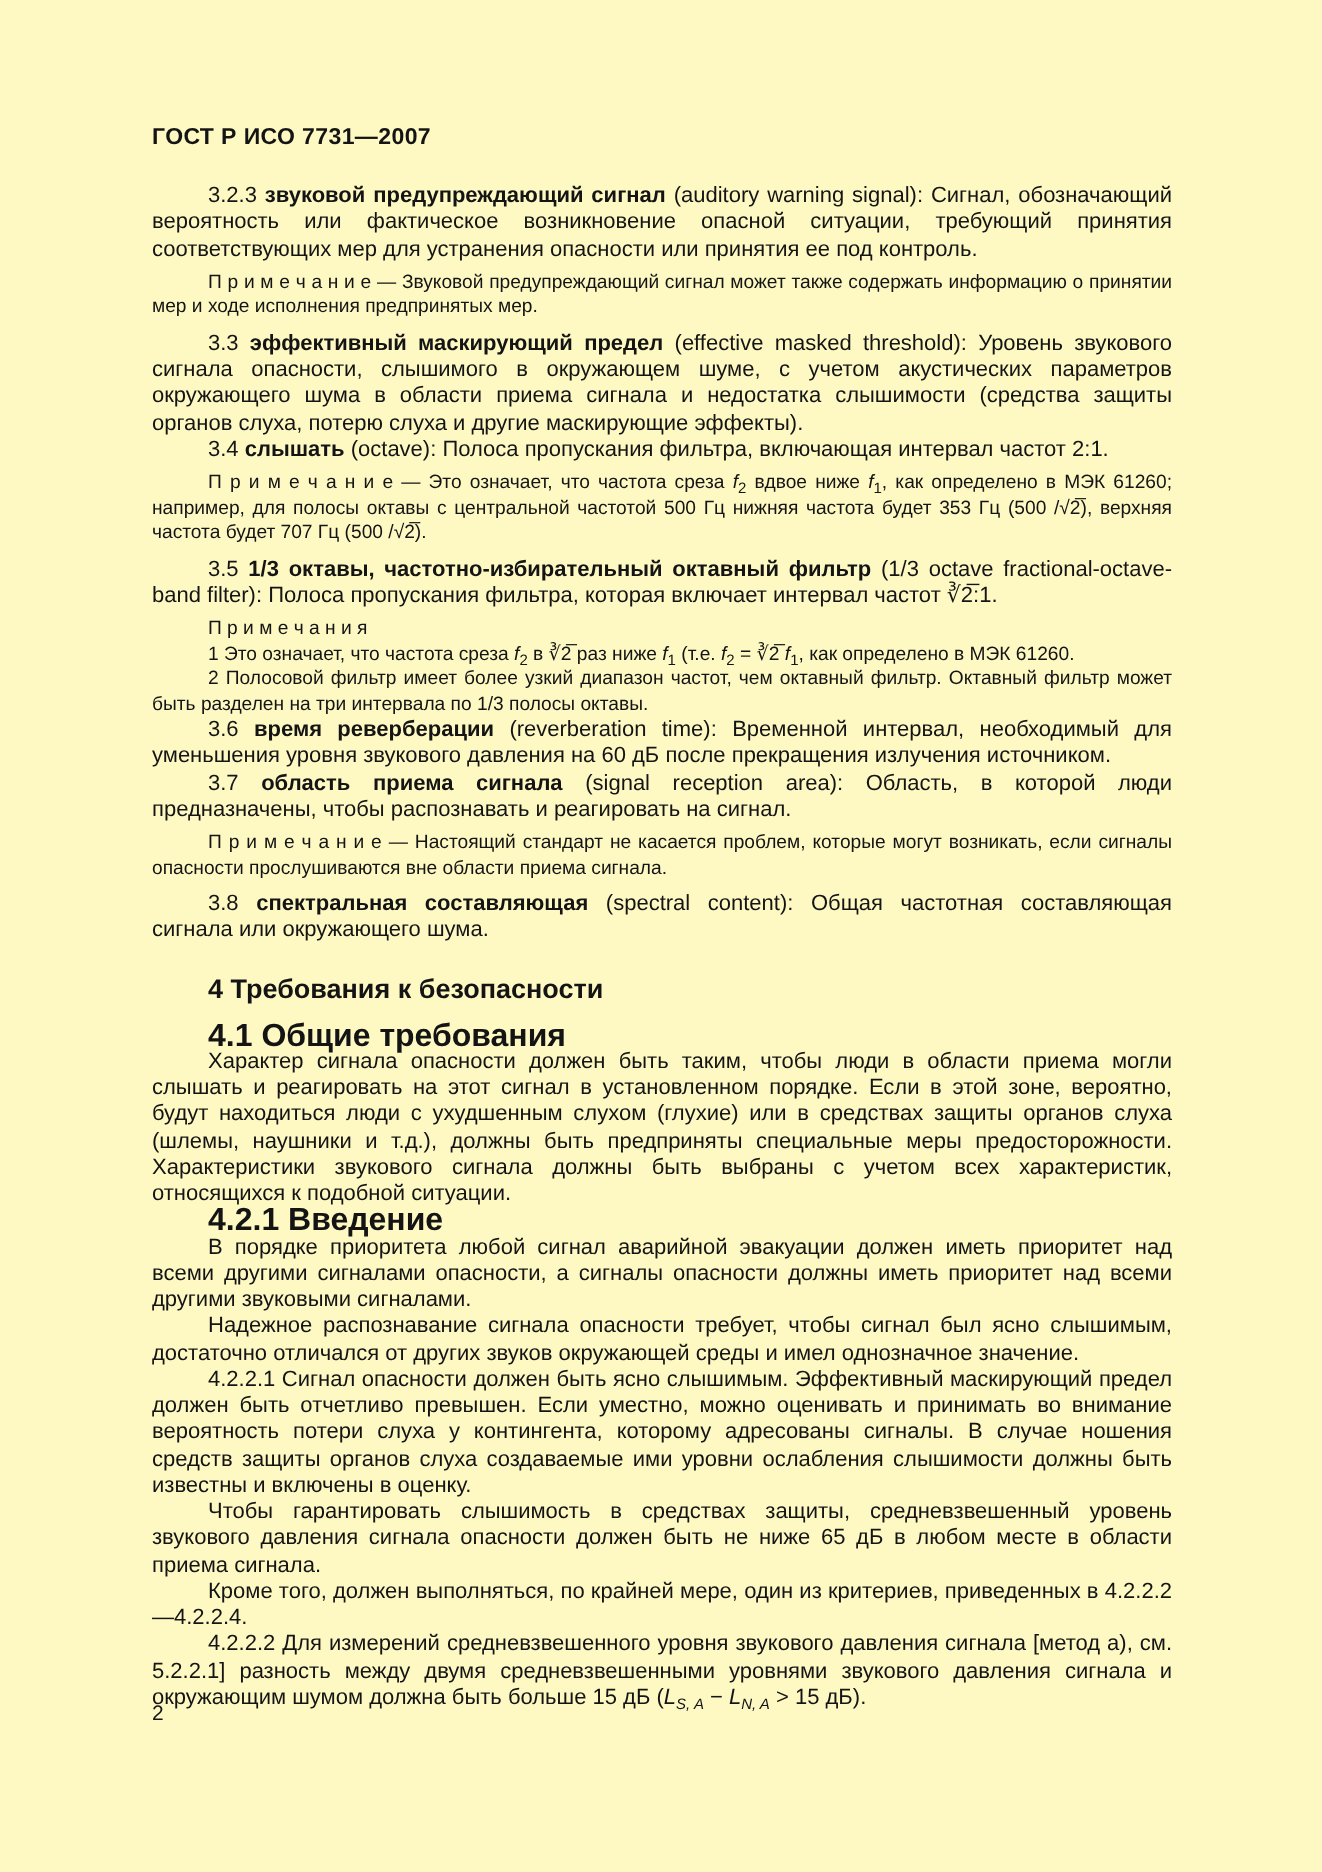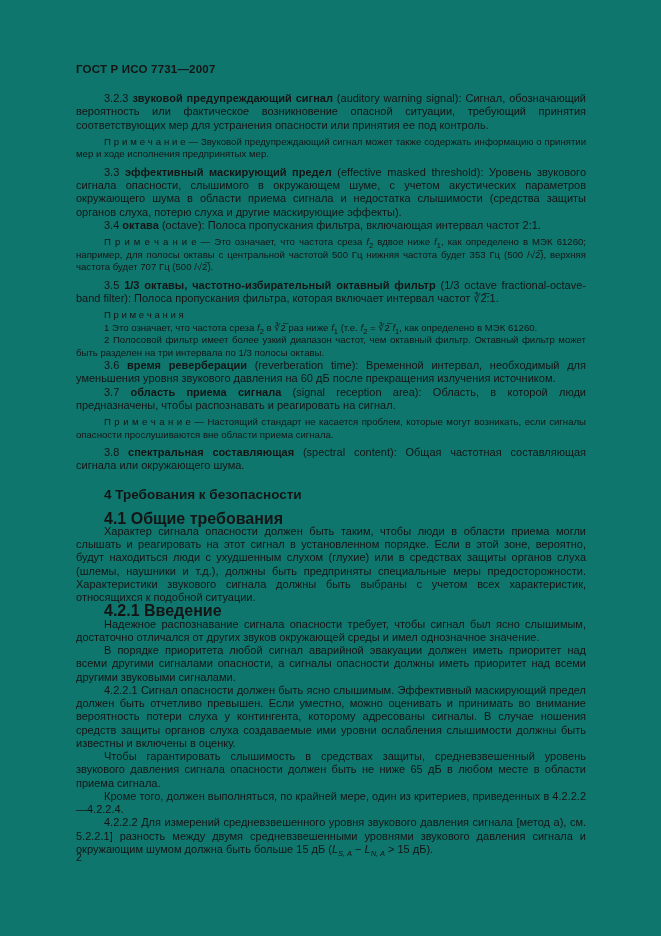--- a/index.html
+++ b/index.html
@@ -1,19 +1,19 @@
 <!DOCTYPE html>
 <html><head>
   <meta charset="utf-8">
   <style>
     html, body { margin: 0; padding: 0; background: #ffffff; }
     .page {
       width: 661px;
       height: 936px;
-      background: #0f766e;
+      background: #fef9c3;
       color: #141414;
       position: relative;
       box-sizing: border-box;
       padding: 63px 75px 0 76px;
       font-family: "Liberation Sans", "DejaVu Sans", sans-serif;
       overflow: hidden;
     }
     .doc-header {
       font-weight: bold;
       font-size: 11.5px;
@@ -68,36 +68,36 @@
 </head>
 <body>
 
 <div class="page">
   <div class="doc-header">ГОСТ Р ИСО 7731—2007</div>
 
   <div class="body-text">
       <p class="para"><span>3.2.3  </span><span class="b">звуковой предупреждающий сигнал</span><span> (auditory warning signal): Сигнал, обозначающий вероятность или фактическое возникновение опасной ситуации, требующий принятия соответствующих мер для устранения опасности или принятия ее под контроль.</span></p>
       <p class="note"><span>П р и м е ч а н и е — Звуковой предупреждающий сигнал может также содержать информацию о принятии мер и ходе исполнения предпринятых мер.</span></p>
       <p class="para"><span>3.3  </span><span class="b">эффективный маскирующий предел</span><span> (effective masked threshold): Уровень звукового сигнала опасности, слышимого в окружающем шуме, с учетом акустических параметров окружающего шума в области приема сигнала и недостатка слышимости (средства защиты органов слуха, потерю слуха и другие маскирующие эффекты).</span></p>
-      <p class="para"><span>3.4  </span><span class="b">октава</span><span> (octave): Полоса пропускания фильтра, включающая интервал частот 2:1.</span></p>
+      <p class="para"><span>3.4  </span><span class="b">слышать</span><span> (octave): Полоса пропускания фильтра, включающая интервал частот 2:1.</span></p>
       <p class="note"><span>П р и м е ч а н и е — Это означает, что частота среза </span><span class="i">f</span><sub>2</sub><span> вдвое ниже </span><span class="i">f</span><sub>1</sub><span>, как определено в МЭК 61260; например, для полосы октавы с центральной частотой 500 Гц нижняя частота будет 353 Гц (500 /√2̅), верхняя частота будет 707 Гц (500 /√2̅).</span></p>
       <p class="para"><span>3.5  </span><span class="b">1/3 октавы, частотно-избирательный октавный фильтр</span><span> (1/3 octave fractional-octave-band filter): Полоса пропускания фильтра, которая включает интервал частот ∛2̅:1.</span></p>
       <p class="note_title"><span>П р и м е ч а н и я</span></p>
       <p class="note_item"><span>1  Это означает, что частота среза </span><span class="i">f</span><sub>2</sub><span> в ∛2̅  раз ниже </span><span class="i">f</span><sub>1</sub><span> (т.е. </span><span class="i">f</span><sub>2</sub><span> = ∛2̅ </span><span class="i">f</span><sub>1</sub><span>, как определено в МЭК 61260.</span></p>
       <p class="note_item"><span>2  Полосовой фильтр имеет более узкий диапазон частот, чем октавный фильтр. Октавный фильтр может быть разделен на три интервала по 1/3 полосы октавы.</span></p>
       <p class="para"><span>3.6  </span><span class="b">время реверберации</span><span> (reverberation time): Временной интервал, необходимый для уменьшения уровня звукового давления на 60 дБ после прекращения излучения источником.</span></p>
       <p class="para"><span>3.7  </span><span class="b">область приема сигнала</span><span> (signal reception area): Область, в которой люди предназначены, чтобы распознавать и реагировать на сигнал.</span></p>
       <p class="note"><span>П р и м е ч а н и е — Настоящий стандарт не касается проблем, которые могут возникать, если сигналы опасности прослушиваются вне области приема сигнала.</span></p>
       <p class="para"><span>3.8  </span><span class="b">спектральная составляющая</span><span> (spectral content): Общая частотная составляющая сигнала или окружающего шума.</span></p>
       <p class="h1"><span>4  Требования к безопасности</span></p>
       <p class="h2"><span>4.1  Общие требования</span></p>
       <p class="para"><span>Характер сигнала опасности  должен быть таким, чтобы люди в области приема могли слышать и реагировать на этот сигнал в установленном порядке. Если в этой зоне, вероятно, будут находиться люди с ухудшенным слухом (глухие) или в средствах защиты органов слуха (шлемы, наушники и т.д.), должны быть предприняты специальные меры предосторожности. Характеристики звукового сигнала должны быть выбраны с учетом всех характеристик, относящихся к подобной ситуации.</span></p>
       <p class="h2"><span>4.2.1  Введение</span></p>
+      <p class="para"><span>В порядке приоритета  любой сигнал аварийной эвакуации должен иметь приоритет над всеми другими сигналами опасности, а сигналы опасности должны иметь приоритет над всеми другими звуковыми сигналами.</span></p>
       <p class="para"><span>Надежное распознавание сигнала опасности требует, чтобы сигнал был ясно слышимым, достаточно отличался от других звуков окружающей среды и имел однозначное значение.</span></p>
-      <p class="para"><span>В порядке приоритета  любой сигнал аварийной эвакуации должен иметь приоритет над всеми другими сигналами опасности, а сигналы опасности должны иметь приоритет над всеми другими звуковыми сигналами.</span></p>
       <p class="para"><span>4.2.2.1  Сигнал опасности должен быть ясно слышимым. Эффективный маскирующий предел должен быть отчетливо превышен. Если уместно, можно оценивать и принимать во внимание вероятность потери слуха у контингента, которому адресованы сигналы. В случае ношения средств защиты органов слуха  создаваемые ими уровни ослабления слышимости  должны быть известны и включены в оценку.</span></p>
       <p class="para"><span>Чтобы гарантировать слышимость в средствах защиты, средневзвешенный уровень звукового давления сигнала опасности должен быть не ниже 65 дБ в любом месте в области приема сигнала.</span></p>
       <p class="para"><span>Кроме того, должен выполняться, по крайней мере, один из критериев, приведенных в 4.2.2.2—4.2.2.4.</span></p>
       <p class="para"><span>4.2.2.2  Для измерений средневзвешенного уровня звукового давления сигнала [метод а), см. 5.2.2.1]  разность между двумя средневзвешенными уровнями звукового давления сигнала и окружающим шумом должна быть больше 15 дБ (</span><span class="i">L</span><sub class="i">S, A</sub><span> − </span><span class="i">L</span><sub class="i">N, A</sub><span> &gt; 15 дБ).</span></p>
     </div>
 
   <div class="page-num">2</div>
 </div>
 
 </body></html>

